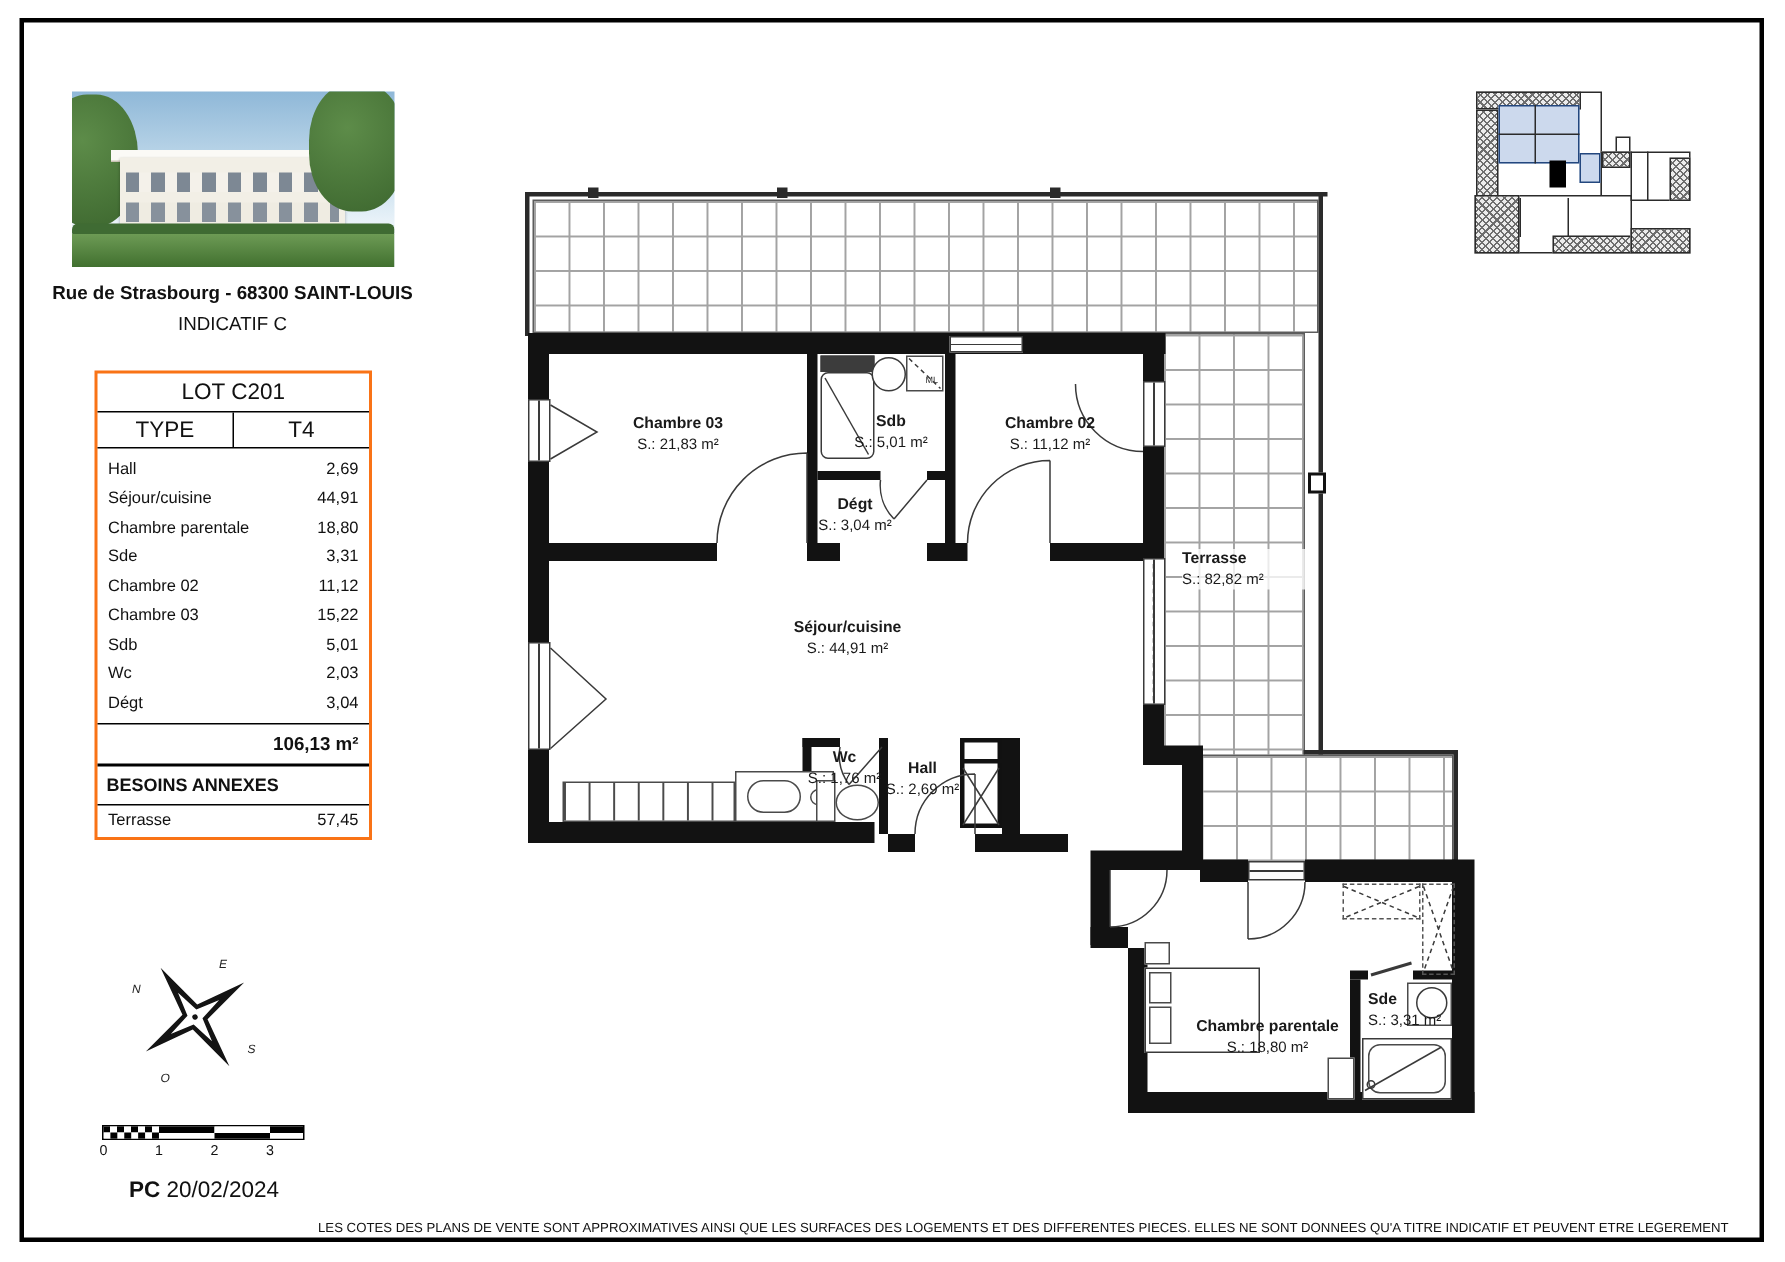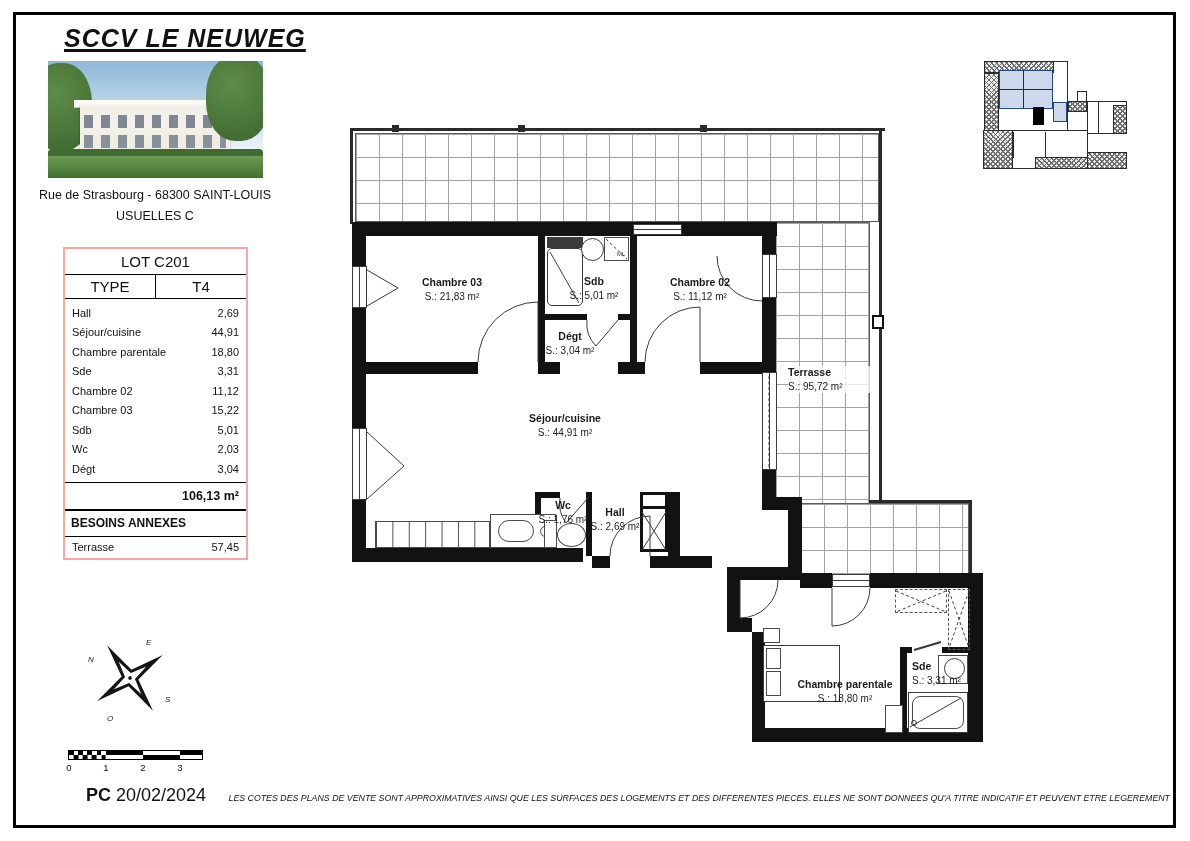--- a/index.html
+++ b/index.html
@@ -3,33 +3,33 @@
 <meta charset="utf-8">
 <style>
   html,body{margin:0;padding:0;background:#fff;}
   #sheet{position:relative;width:1190px;height:841px;background:#fff;overflow:hidden;
          font-family:"Liberation Sans","DejaVu Sans",sans-serif;color:#111;}
   .abs{position:absolute;}
   .frame{position:absolute;left:13px;top:12px;width:1157px;height:810px;border:3px solid #000;}
   
   .title{position:absolute;left:64px;top:24px;font-size:25px;font-weight:bold;font-style:italic;
          letter-spacing:1px;text-decoration:underline;text-decoration-thickness:3px;}
-  .addr{position:absolute;left:25px;top:188px;width:260px;text-align:center;font-size:12.5px;}
+  .addr{position:absolute;left:25px;top:188px;width:260px;text-align:center;font-size:12.5px;font-weight:bold;}
   .bat{position:absolute;left:25px;top:209px;width:260px;text-align:center;font-size:12.5px;}
   
   .photo{position:absolute;left:48px;top:61px;width:215px;height:117px;overflow:hidden;background:linear-gradient(#8fb8d8,#cfe3f0 55%,#eaf3f9 75%);}
   .ph-ground{position:absolute;left:0;top:95px;width:215px;height:22px;background:linear-gradient(#6d9b55,#41702f);}
   .ph-hedge{position:absolute;left:0;top:88px;width:215px;height:10px;background:#3f6b33;border-radius:4px;}
   .ph-bldg{position:absolute;left:32px;top:44px;width:150px;height:50px;background:#f2efe6;box-shadow:0 1px 2px rgba(0,0,0,.3);}
   .ph-roof{position:absolute;left:26px;top:39px;width:162px;height:7px;background:#fbfaf6;border-bottom:1px solid #c9c4b4;}
   .ph-win1{position:absolute;left:36px;top:54px;width:142px;height:13px;background:repeating-linear-gradient(90deg,#7d8894 0 9px,#f4f1ea 9px 17px);}
   .ph-win2{position:absolute;left:36px;top:74px;width:142px;height:13px;background:repeating-linear-gradient(90deg,#87919c 0 9px,#efece2 9px 17px);}
   .ph-tree{position:absolute;background:radial-gradient(circle at 40% 35%,#5d8c49,#3c662e);border-radius:45%;}
   
-  .lt{position:absolute;left:63px;top:247px;width:185px;border:2px solid #fca5a5;background:#fff;box-sizing:border-box;}
+  .lt{position:absolute;left:63px;top:247px;width:185px;border:2px solid #f97316;background:#fff;box-sizing:border-box;}
   .ltr-h{display:flex;align-items:center;border-bottom:1.5px solid #000;}
   .lt-lot{height:25px;justify-content:center;font-size:15px;}
   .lt-two{height:23px;}
   .lt-two .c1{width:50%;text-align:center;font-size:15px;border-right:1.5px solid #000;align-self:stretch;display:flex;align-items:center;justify-content:center;}
   .lt-two .c2{width:50%;text-align:center;font-size:15px;}
   .lt-rooms{padding:4px 0 3px 0;}
   .ltr{display:flex;justify-content:space-between;align-items:center;height:19.5px;padding:0 7px;font-size:11px;}
   .lt-total{display:flex;justify-content:flex-end;align-items:center;height:26px;border-top:1.5px solid #000;font-size:12.5px;font-weight:bold;padding-right:7px;}
   .lt-ann{display:flex;align-items:center;height:25px;border-top:2px solid #000;font-size:12px;font-weight:bold;padding-left:6px;}
   .lt-terr{display:flex;justify-content:space-between;align-items:center;height:21px;border-top:1px solid #000;font-size:11px;padding:0 7px;}
@@ -70,43 +70,42 @@
   .cl{position:absolute;font-size:8px;font-style:italic;color:#222;}
   .sb{position:absolute;left:65px;top:746px;width:140px;height:28px;}
   .sb-bar{position:absolute;left:3px;top:4px;width:133px;height:8px;border:1px solid #000;display:flex;box-sizing:content-box;}
   .sb-seg{height:8px;}
   .ck{width:37px;display:flex;flex-direction:column;}
   .ck i{display:block;height:4px;background:repeating-linear-gradient(90deg,#000 0 4.6px,#fff 4.6px 9.2px);}
   .ck i+i{background-position-x:4.6px;}
   .tophalf{background:linear-gradient(#000 0 50%,#fff 50% 100%);}
   .bothalf{background:linear-gradient(#fff 0 50%,#000 50% 100%);}
   .sb-num{position:absolute;top:16px;width:10px;text-align:center;font-size:9.5px;}
-  .pcdate{position:absolute;left:86px;top:785px;font-size:18px;}
+  .pcdate{position:absolute;left:86px;top:785px;font-size:15px;}
   .pcdate b{font-weight:bold;}
-  .disc{position:absolute;left:212px;top:792px;width:958px;text-align:right;font-size:8.8px;line-height:13.5px;color:#111;font-style:italic;}
+  .disc{position:absolute;left:212px;top:812px;width:958px;text-align:left;font-size:8.8px;line-height:13.5px;color:#111;}
 </style>
 </head>
 <body>
 
 <div id="sheet">
   <div class="frame"></div>
 
-  <div class="title">SCCV LE NEUWEG</div>
   <div class="photo">
     <div class="ph-tree" style="left:-18px;top:2px;width:62px;height:88px;"></div>
     <div class="ph-roof"></div>
     <div class="ph-bldg"></div>
     <div class="ph-win1"></div>
     <div class="ph-win2"></div>
     <div class="ph-hedge"></div>
     <div class="ph-ground"></div>
     <div class="ph-tree" style="left:158px;top:-6px;width:64px;height:86px;"></div>
   </div>
   <div class="addr">Rue de Strasbourg - 68300 SAINT-LOUIS</div>
-  <div class="bat">USUELLES C</div>
+  <div class="bat">INDICATIF C</div>
 
   <div class="lt">
     <div class="ltr-h lt-lot">LOT C201</div>
     <div class="ltr-h lt-two" style="border-bottom:1.5px solid #000;">
       <div class="c1">TYPE</div>
       <div class="c2">T4</div>
     </div>
     <div class="lt-rooms">
       <div class="ltr">
           <span>Hall</span>
@@ -312,21 +311,21 @@
   <div class="rl" style="left:528px;top:499px;width:70px;">
     <div class="nm">Wc</div>
       <div class="ar">S.: 1,76 m²</div>
   </div>
   <div class="rl" style="left:587px;top:506px;width:56px;">
     <div class="nm">Hall</div>
       <div class="ar">S.: 2,69 m²</div>
   </div>
   <div class="rl rl-left rl-bg" style="left:788px;top:366px;width:84px;">
     <div class="nm">Terrasse</div>
-      <div class="ar">S.: 95,72 m²</div>
+      <div class="ar">S.: 82,82 m²</div>
   </div>
   <div class="rl" style="left:775px;top:678px;width:140px;">
     <div class="nm">Chambre parentale</div>
       <div class="ar">S.: 18,80 m²</div>
   </div>
   <div class="rl rl-left" style="left:912px;top:660px;width:60px;">
     <div class="nm">Sde</div>
       <div class="ar">S.: 3,31 m²</div>
   </div>
 

